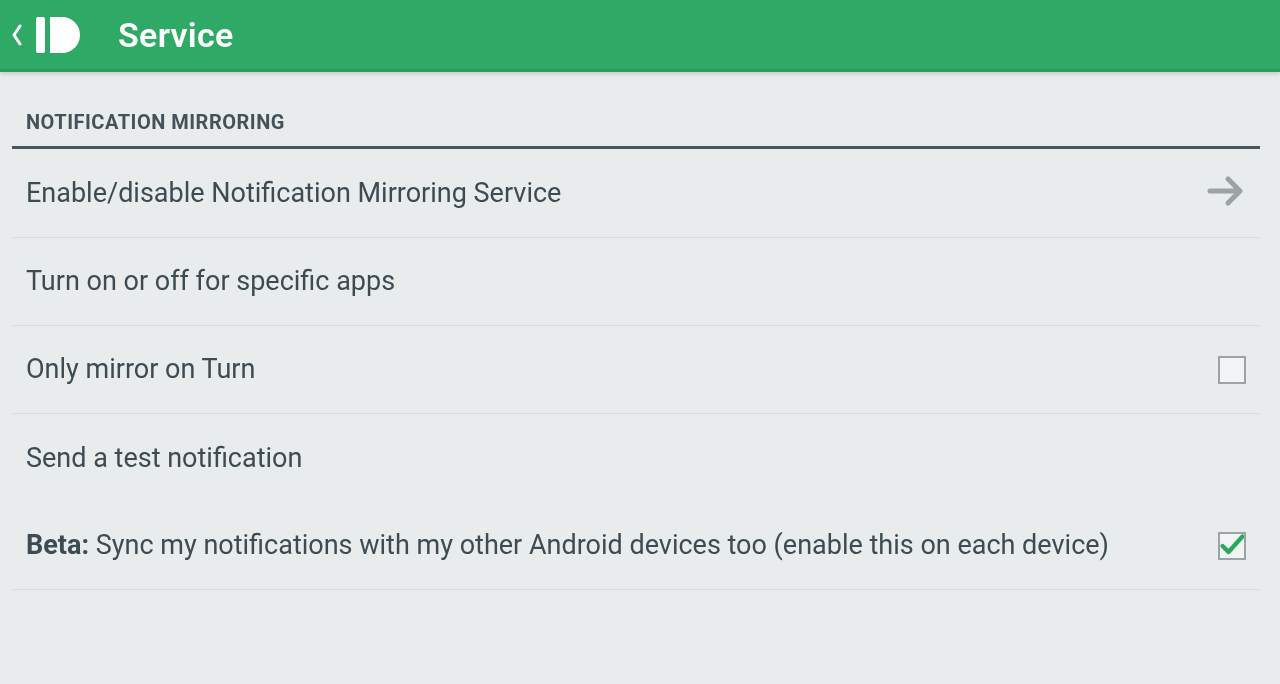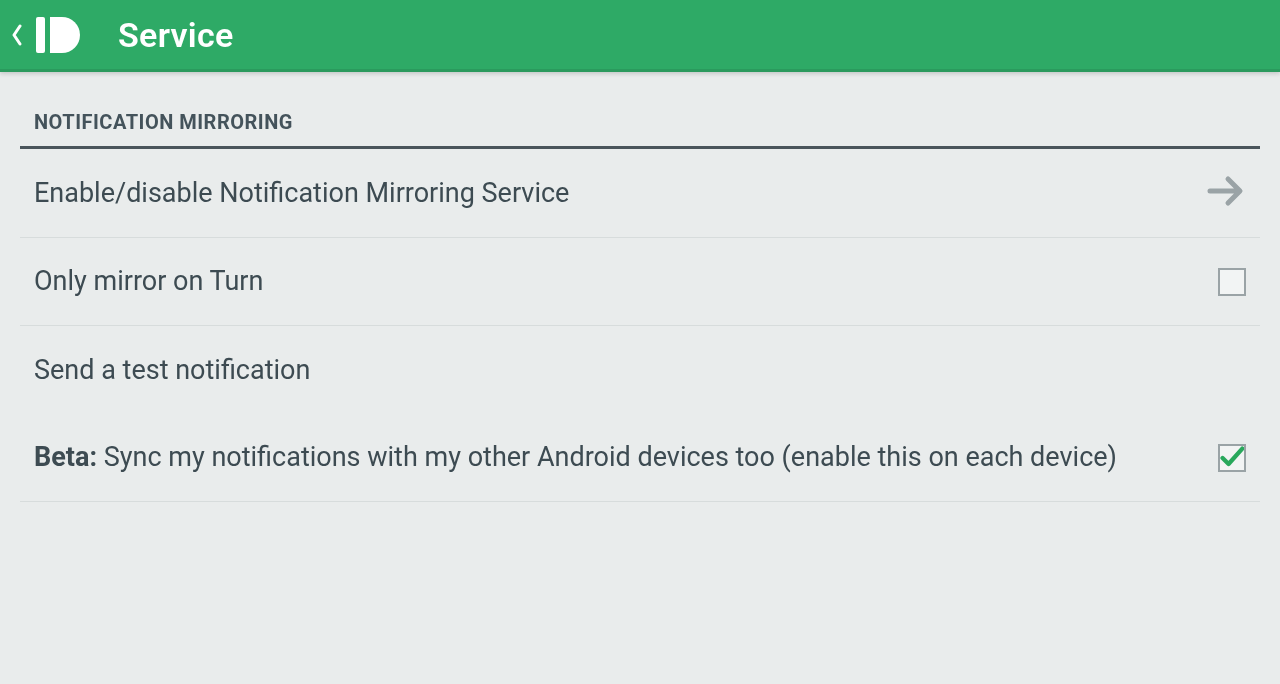--- a/index.html
+++ b/index.html
@@ -32,21 +32,21 @@
     }
     .title {
       color: #ffffff;
       font-size: 34px;
       font-weight: 600;
       margin-left: 30px;
       letter-spacing: 0.3px;
     }
     
     .content {
-      padding: 24px 20px 0 20px;
+      padding: 24px 20px 0 12px;
     }
     .section-header {
       color: #44535b;
       font-size: 20px;
       font-weight: 700;
       letter-spacing: 0.5px;
       padding: 14px 14px 12px 14px;
       border-bottom: 3px solid #4a555b;
     }
     .row {
@@ -103,20 +103,23 @@
 
   <div class="row">
     <div class="row-text">Enable/disable Notification Mirroring Service</div>
     <span class="arrow-right">
       <svg viewBox="0 0 40 40">
           <path d="M4 20 L32 20 M22 8 L34 20 L22 32" stroke="#9aa3a6" stroke-width="5" fill="none" stroke-linecap="round" stroke-linejoin="round"></path>
         </svg>
     </span>
   </div>
 
+  <div class="row">
+    <div class="row-text">Turn on or off for specific apps</div>
+  </div>
 
   <div class="row">
     <div class="row-text">Only mirror on Turn</div>
     <span class="checkbox"></span>
   </div>
 
   <div class="row last">
     <div class="row-text">Send a test notification</div>
   </div>
 

